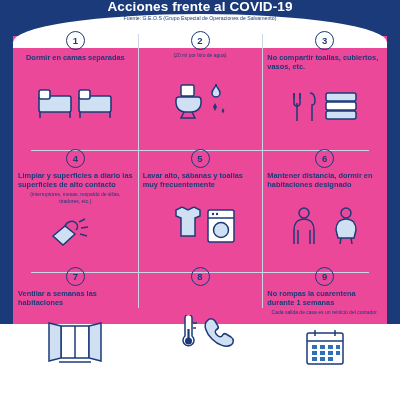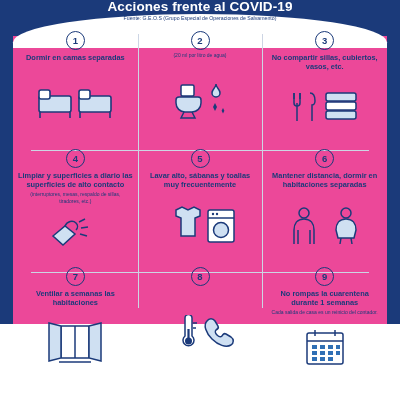--- a/index.html
+++ b/index.html
@@ -82,21 +82,21 @@
     font-size:9.5px;
     font-weight:bold;
     display:flex;align-items:center;justify-content:center;
     margin-top:5px;
   }
   .caption{
     color:#1b3a7a;
     font-weight:bold;
     font-size:7.4px;
     line-height:9.4px;
-    text-align:center;
+    text-align:left;
     margin-top:3px;
     padding:0 1px;
   }
   .subcap{
     color:#1b3a7a;
     font-size:5px;
     line-height:6.2px;
     text-align:center;
     margin-top:1.5px;
     font-weight:normal;
@@ -170,21 +170,21 @@
               <path d="M47 12 c0 -4 4 -5 4 -9 c0 4 4 5 4 9 a4 4 0 0 1 -8 0 z" fill="#cfe0f2"></path>
               <path d="M50 22 l2 4 l-2 4 l-2 -4 z" fill="#1b3a7a" stroke="none"></path>
               <path d="M58 27 l1.4 2.8 l-1.4 2.8 l-1.4 -2.8 z" fill="#1b3a7a" stroke="none"></path>
             </g>
           </svg>
         </div>
       </div>
 
       <div class="cell">
         <div class="num">3</div>
-        <div class="caption">No compartir sillas, cubiertos, vasos, etc.</div>
+        <div class="caption">No compartir toallas, cubiertos, vasos, etc.</div>
         <div class="art">
           <svg width="82" height="42" viewBox="0 0 82 42">
             <g fill="none" stroke="#1b3a7a" stroke-width="1.5">
               <path d="M10 6 v10 a3 3 0 0 0 6 0 v-10"></path>
               <line x1="13" y1="16" x2="13" y2="34"></line>
               <line x1="10" y1="6" x2="10" y2="12"></line>
               <line x1="16" y1="6" x2="16" y2="12"></line>
               <path d="M26 6 c4 0 5 4 5 8 c0 3 -2 4 -3 4 v16"></path>
               <rect x="42" y="6" width="30" height="8" rx="2" fill="#cfe0f2"></rect>
               <rect x="42" y="15" width="30" height="8" rx="2" fill="#ffffff"></rect>
@@ -231,21 +231,21 @@
               <circle cx="59" cy="24" r="7.5" fill="#cfe0f2"></circle>
               <circle cx="51" cy="8" r="1.2" fill="#1b3a7a" stroke="none"></circle>
               <circle cx="55" cy="8" r="1.2" fill="#1b3a7a" stroke="none"></circle>
             </g>
           </svg>
         </div>
       </div>
 
       <div class="cell">
         <div class="num">6</div>
-        <div class="caption">Mantener distancia, dormir en habitaciones separadas</div>
+        <div class="caption">Mantener distancia, dormir en habitaciones designado</div>
         <div class="art">
           <svg width="82" height="40" viewBox="0 0 82 40">
             <g fill="none" stroke="#1b3a7a" stroke-width="1.5">
               <circle cx="20" cy="7" r="5"></circle>
               <path d="M20 13 c-7 0 -10 5 -10 11 v14 M20 13 c7 0 10 5 10 11 v14"></path>
               <line x1="14" y1="24" x2="14" y2="38"></line>
               <line x1="26" y1="24" x2="26" y2="38"></line>
               <circle cx="62" cy="7" r="5"></circle>
               <path d="M62 13 c-7 0 -10 5 -10 11 l2 8 h16 l2 -8 c0 -6 -3 -11 -10 -11 z" fill="#cfe0f2"></path>
               <line x1="57" y1="32" x2="56" y2="38"></line>

